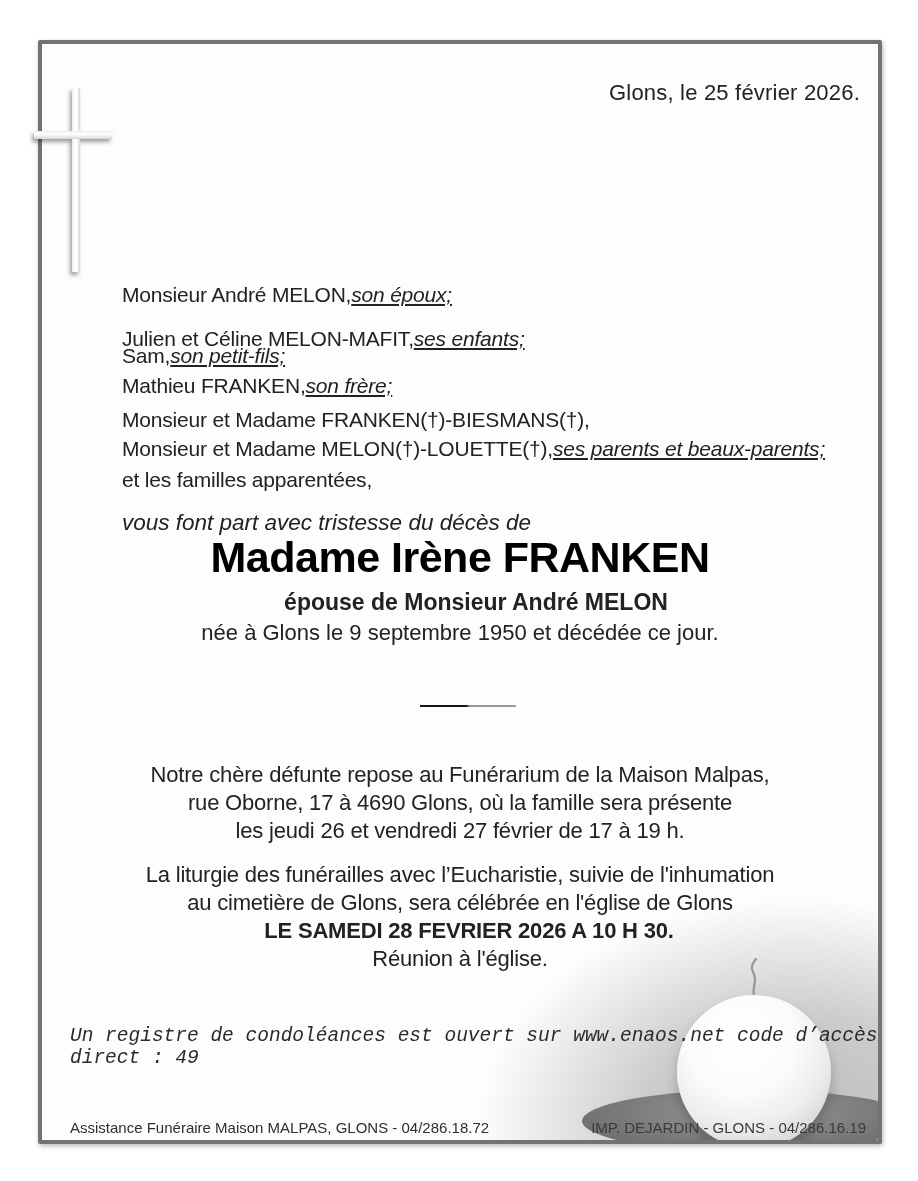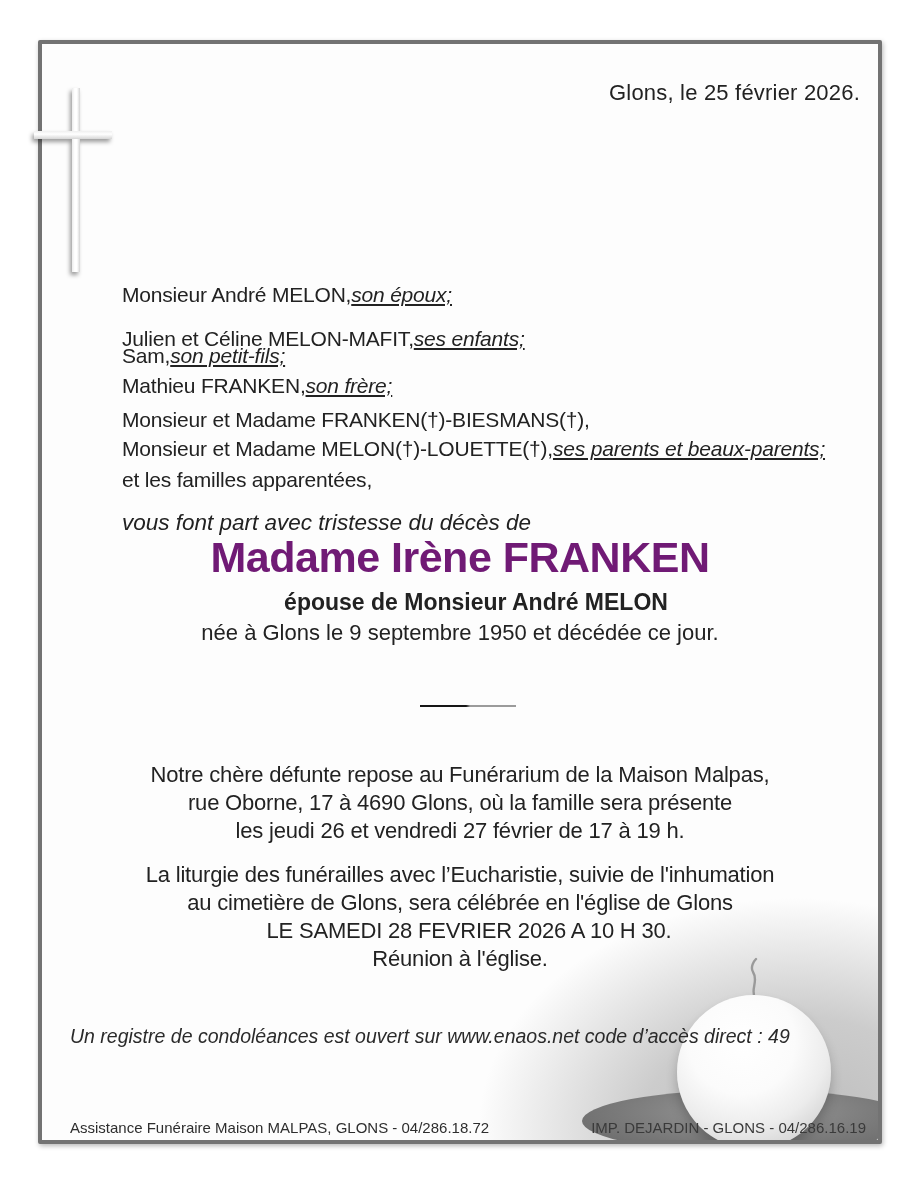--- a/index.html
+++ b/index.html
@@ -35,32 +35,32 @@
   .cross .v{position:absolute;left:30px;top:44px;width:8px;height:184px;
     background:linear-gradient(to right,#ececec,#ffffff 35%,#ffffff 62%,#d4d4d4);}
   .cross .h{position:absolute;left:-8px;top:87px;width:78px;height:8px;
     background:linear-gradient(to bottom,#efefef,#ffffff 40%,#d6d6d6);}
   
   .txt{position:absolute;z-index:3;}
   .date-line{top:36px;right:18px;font-size:22px;letter-spacing:.2px;}
   .family-row{left:80px;right:16px;display:flex;font-size:21px;letter-spacing:-.2px;}
   .family-row .rel{font-style:italic;white-space:nowrap;text-decoration:underline;}
   .announce{left:80px;top:466px;font-style:italic;font-size:22.5px;}
-  .title{left:0;right:0;top:489px;text-align:center;font-size:43px;font-weight:bold;letter-spacing:-.5px;color:#701a75;}
+  .title{left:0;right:0;top:489px;text-align:center;font-size:43px;font-weight:bold;letter-spacing:-.5px;color:#000000;}
   .spouse{left:0;right:0;top:545px;text-align:center;font-size:23px;font-weight:bold;margin-left:32px;}
   .birth{left:0;right:0;top:576px;text-align:center;font-size:22px;}
   .divider{position:absolute;z-index:3;top:661px;left:50%;width:96px;margin-left:-40px;height:2px;
     background:linear-gradient(to right,#161616 48%,#9b9b9b 52%);}
   .para{left:0;right:0;text-align:center;font-size:22px;line-height:28px;letter-spacing:-.2px;}
   .para span{display:block;}
   .visitation{top:717px;}
   .funeral{top:817px;}
-  .funeral .dt{font-weight:normal;margin-left:18px;}
+  .funeral .dt{font-weight:bold;margin-left:18px;}
   .funeral .reunion{margin-top:0;}
-  .condolence{left:28px;top:981px;font-style:italic;font-size:19.5px;color:#2a2a2a;}
+  .condolence{left:28px;top:981px;font-style:italic;font-size:19.5px;color:#2a2a2a;font-family:Liberation Mono, monospace;}
   .footer-l{left:28px;top:1075px;font-size:15px;color:#2e2e2e;}
   .footer-r{right:12px;top:1075px;font-size:15px;color:#3a3a3a;}
 </style>
 </head>
 <body>
 
 <div class="card">
 
   <div class="clip">
     <div class="corner-shade"></div>

